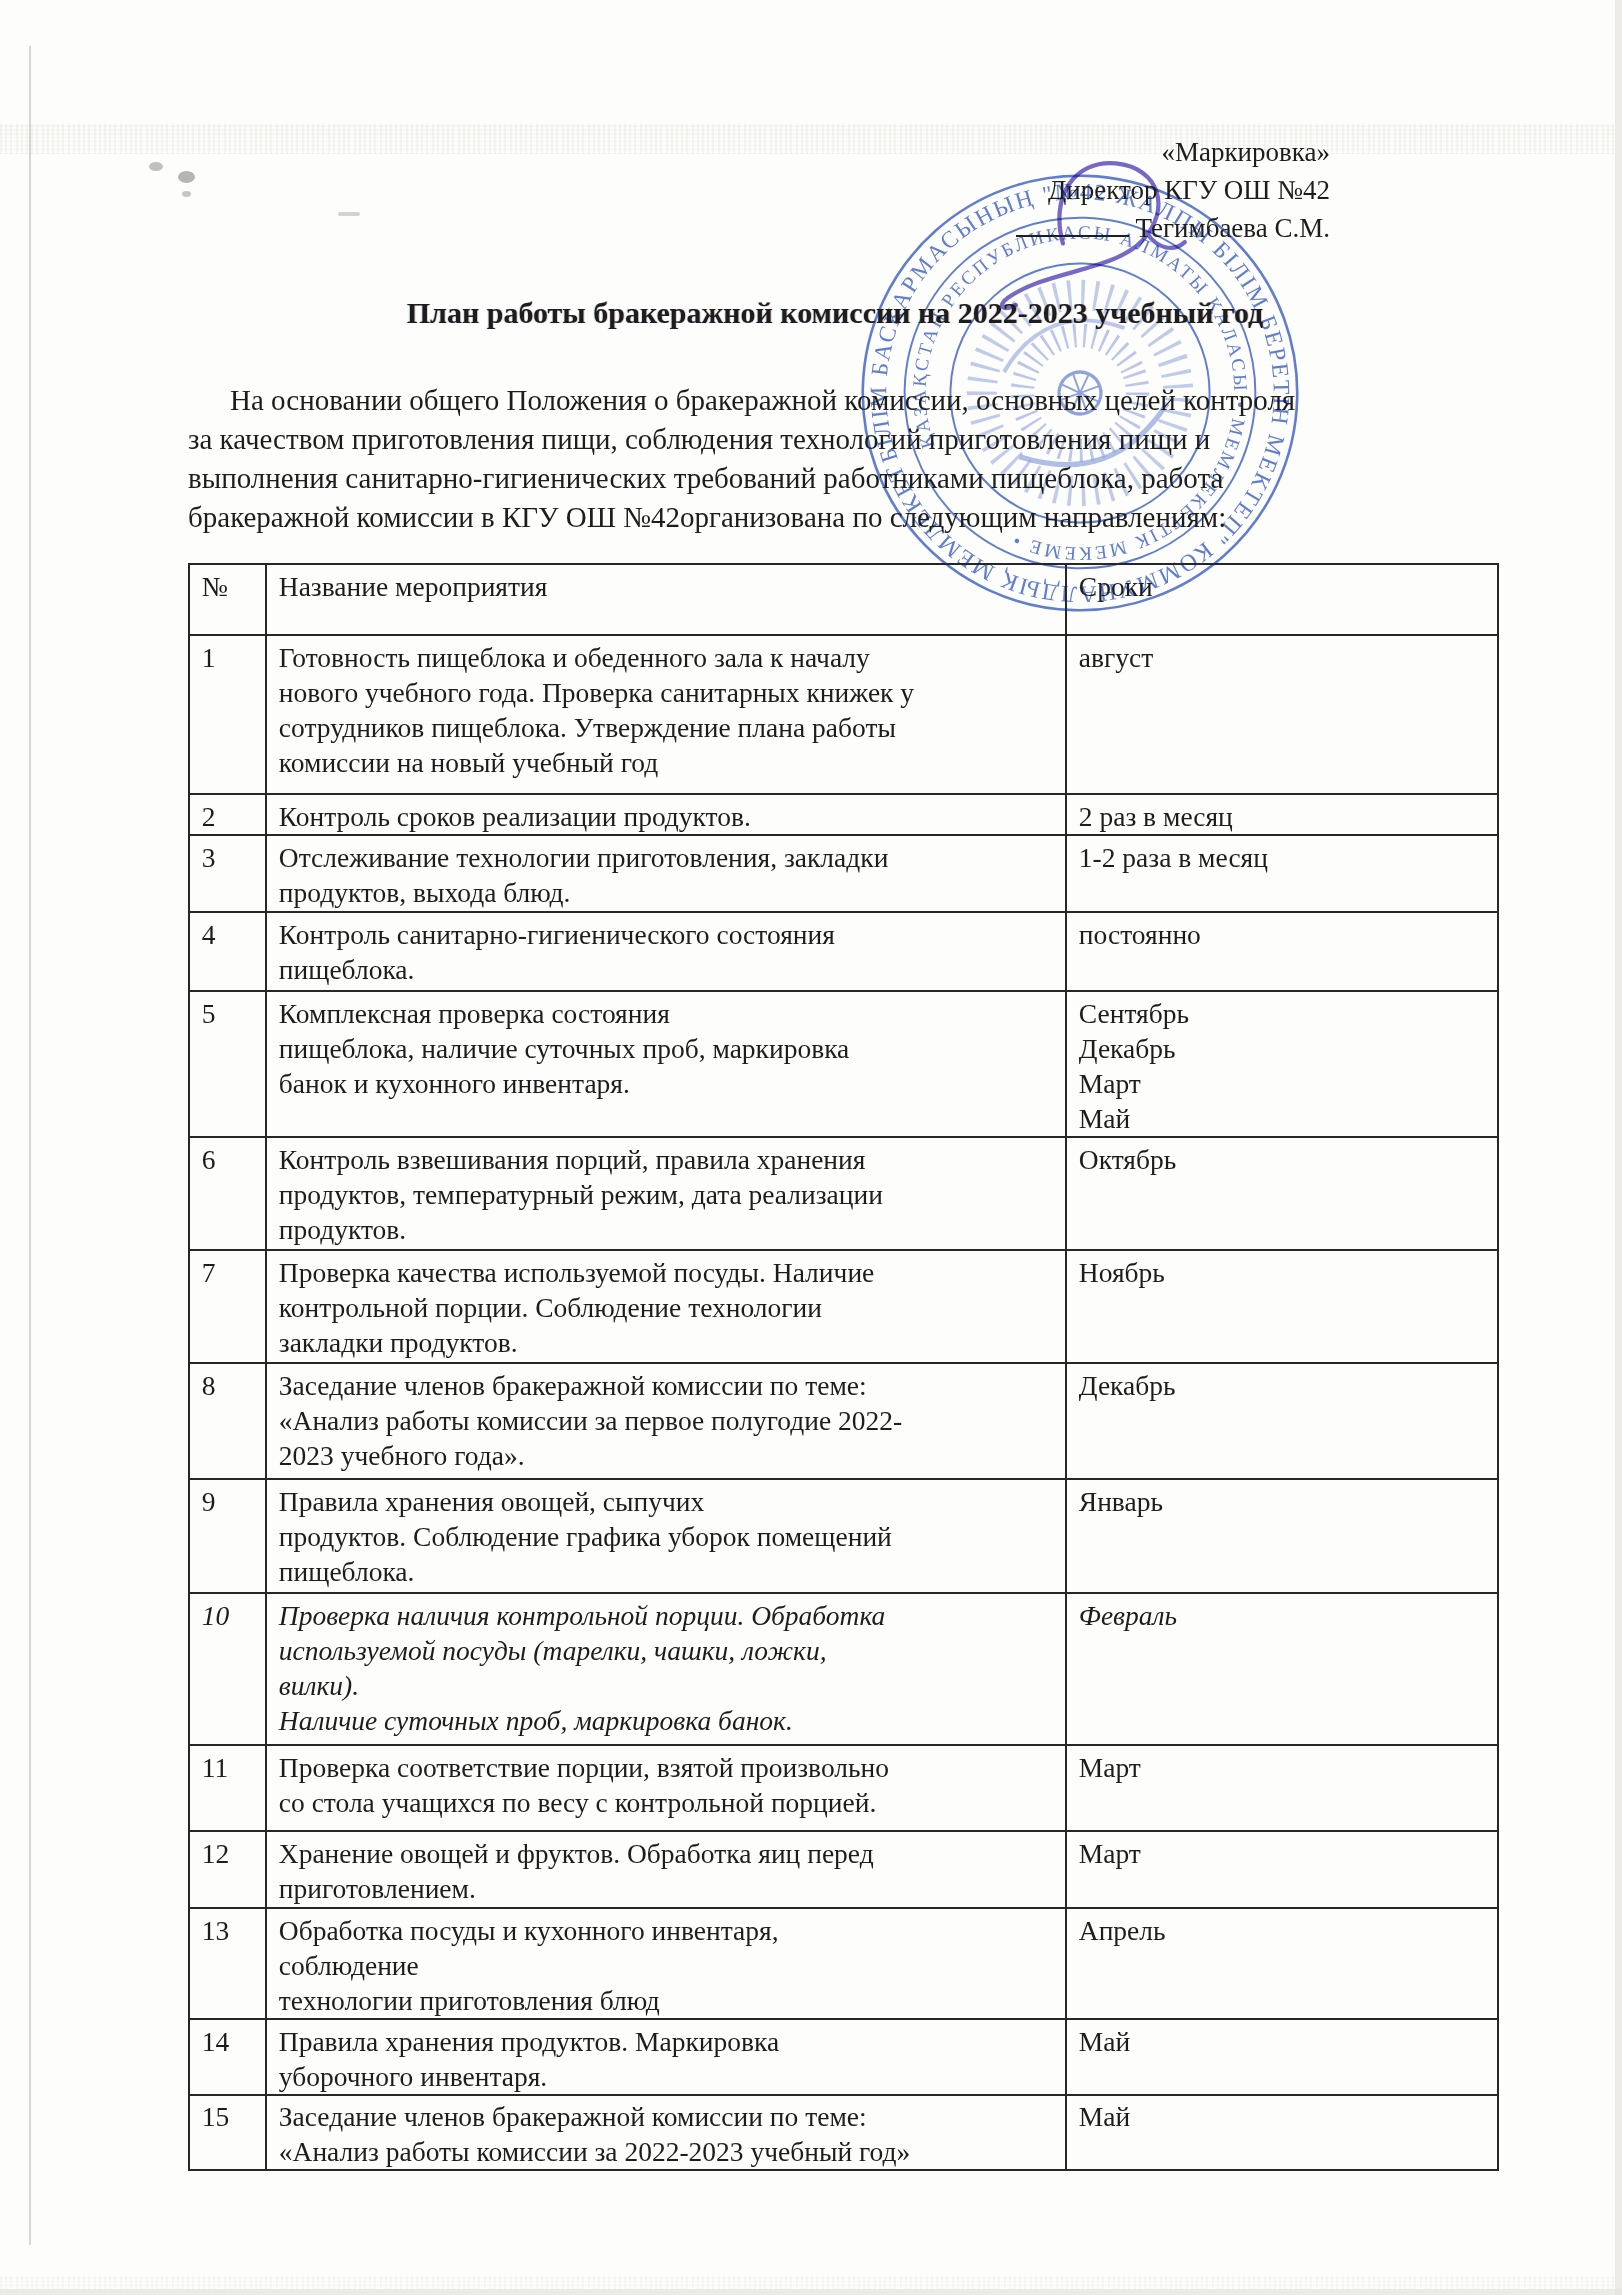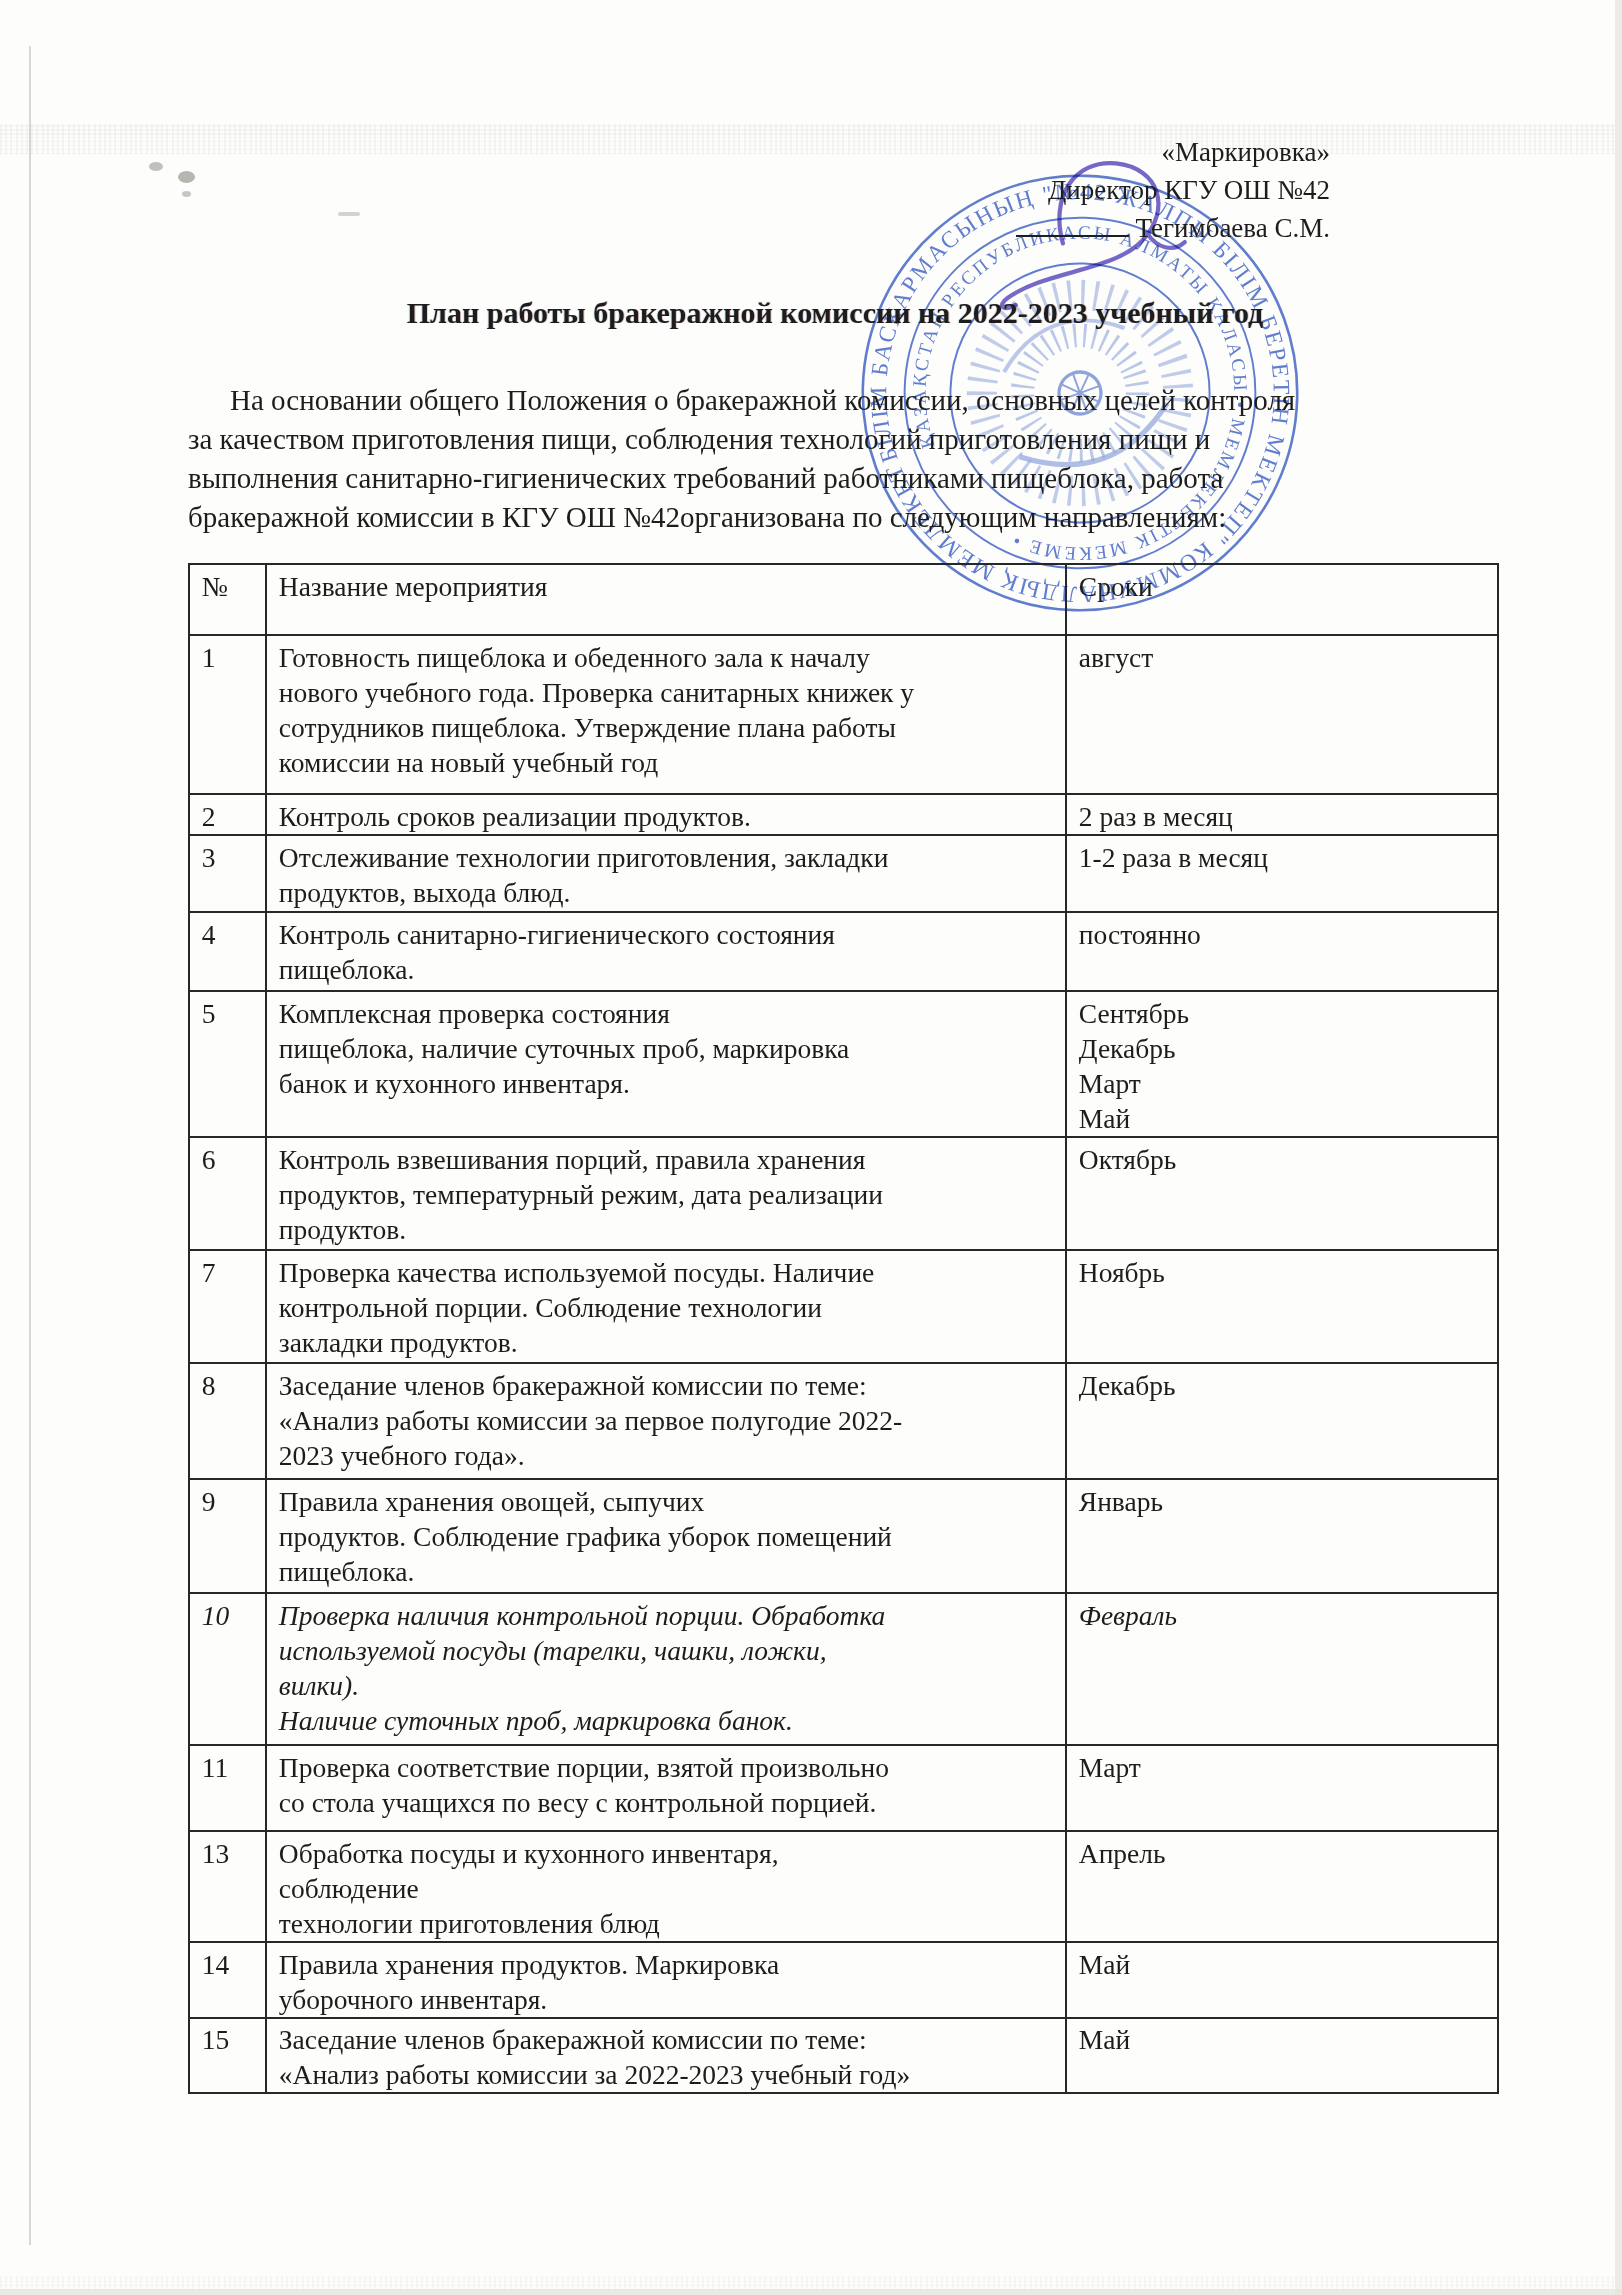--- a/index.html
+++ b/index.html
@@ -216,20 +216,26 @@
 вилки).
 Наличие суточных проб, маркировка банок.</td>
           <td>Февраль</td>
         </tr>
         <tr style="height: 86px;">
           <td>11</td>
           <td>Проверка соответствие порции, взятой произвольно
 со стола учащихся по весу с контрольной порцией.</td>
           <td>Март</td>
         </tr>
+        <tr style="height: 77px;">
+          <td>12</td>
+          <td>Хранение овощей и фруктов. Обработка яиц перед
+приготовлением.</td>
+          <td>Март</td>
+        </tr>
         <tr style="height: 109px;">
           <td>13</td>
           <td>Обработка посуды и кухонного инвентаря,
 соблюдение
 технологии приготовления блюд</td>
           <td>Апрель</td>
         </tr>
         <tr style="height: 72px;">
           <td>14</td>
           <td>Правила хранения продуктов. Маркировка

